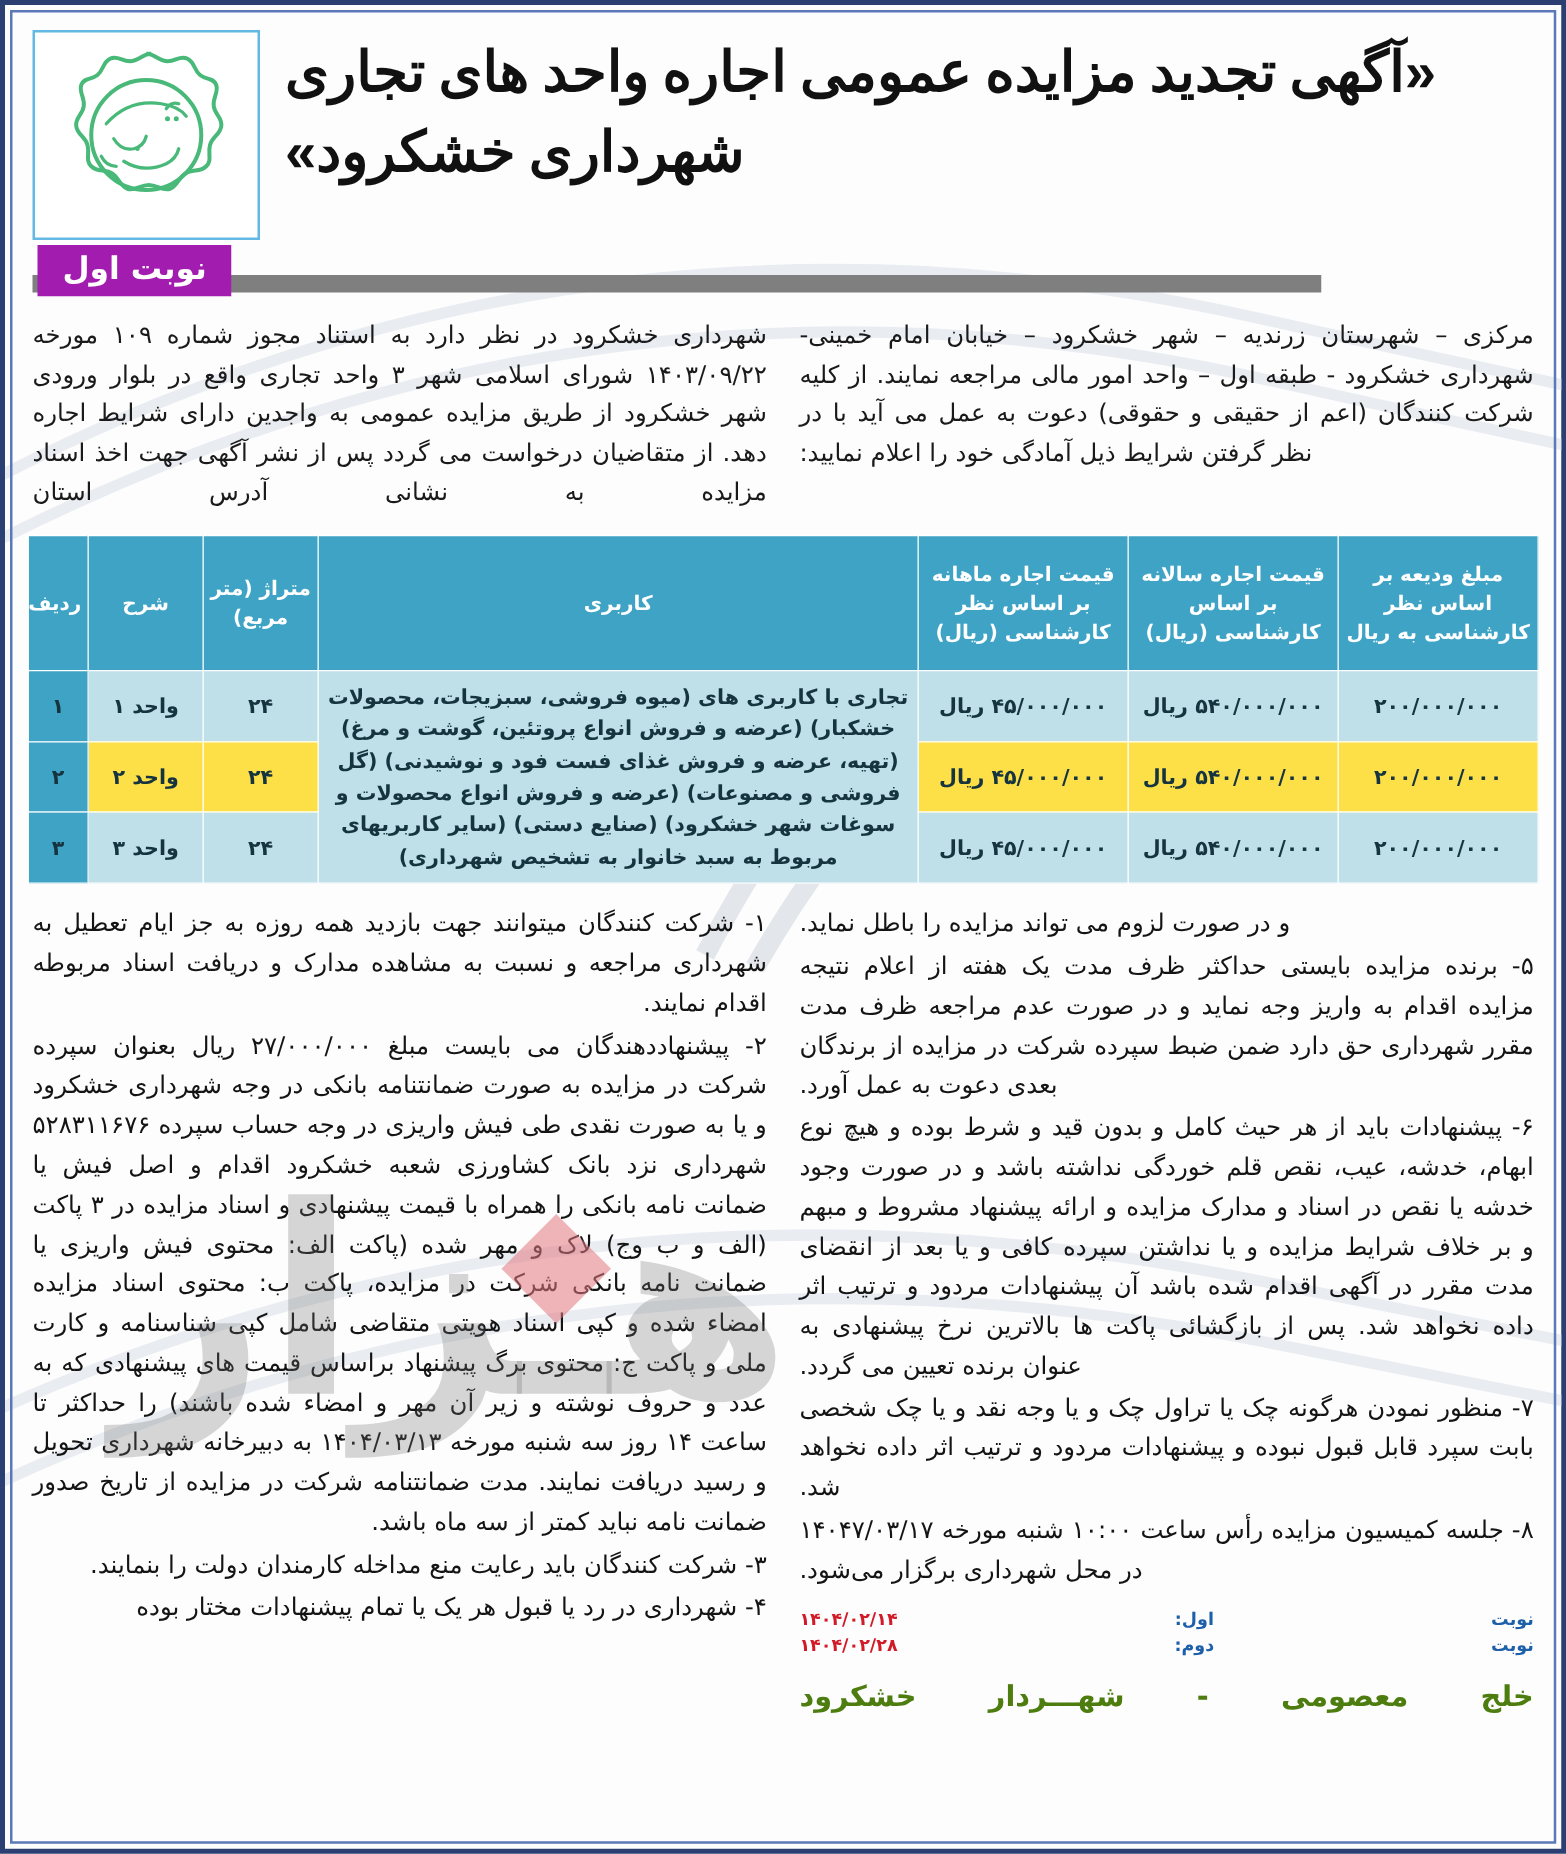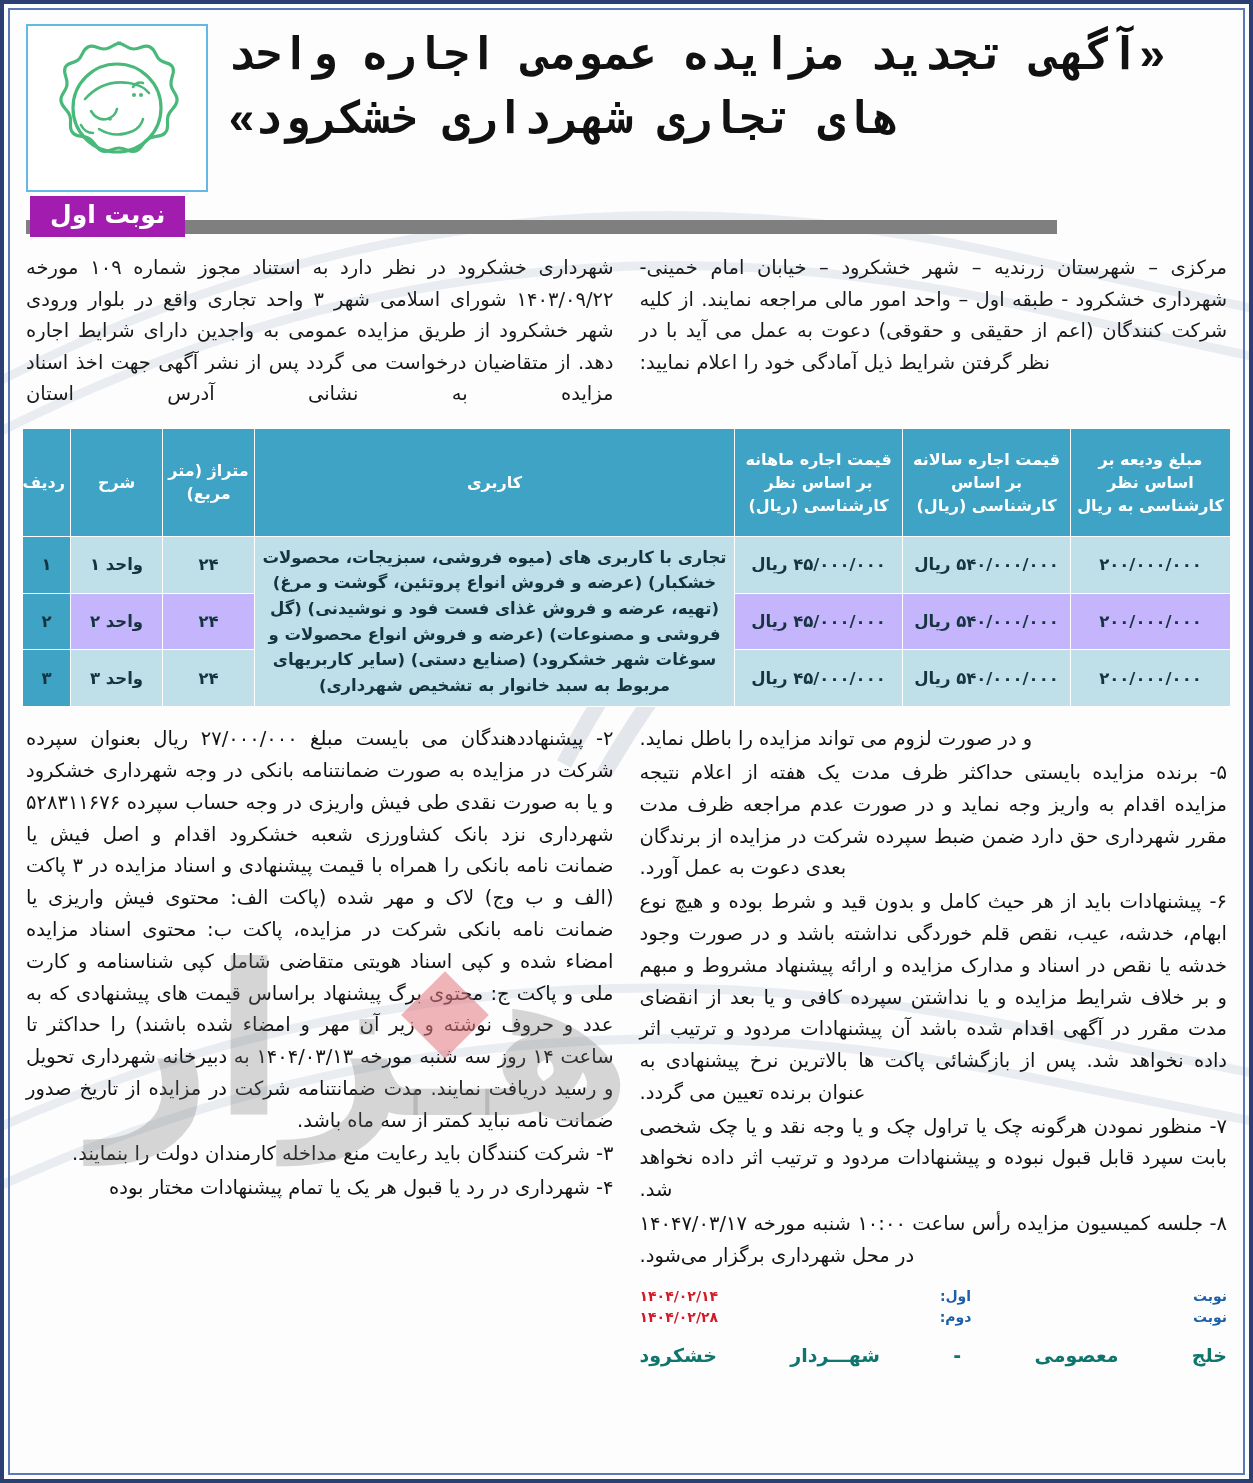--- a/index.html
+++ b/index.html
@@ -62,21 +62,21 @@
     flex: 0 0 auto;
     margin-top: 4px;
   }
   .title-wrap {
     flex: 1 1 auto;
     text-align: left;
     padding-left: 20px;
     padding-top: 6px;
   }
   .main-title {
-    font-family: Liberation Mono, monospace;
+    font-family: Liberation Sans, sans-serif;
     font-size: 45px;
     font-weight: bold;
     color: #111;
     line-height: 1.42;
     letter-spacing: -1px;
     text-align: left;
     direction: rtl;
     word-spacing: -2px;
   }
 
@@ -149,21 +149,21 @@
     border: 1px solid #ffffff;
     font-size: 16.5px;
     font-weight: bold;
     color: #16343f;
     text-align: center;
     vertical-align: middle;
     padding: 8px 6px;
     line-height: 1.55;
   }
   tr.r-odd td { background: #bfdfe9; }
-  tr.r-even td { background: #c4b5fd; }
+  tr.r-even td { background: #fde047; }
   td.idx { background: #3ea3c4 !important; color: #ffffff; font-size: 17px; width: 48px; }
   td.desc { width: 92px; }
   td.area { width: 92px; }
   td.usage { text-align: center; line-height: 1.62; font-size: 16px; }
   td.money { width: 168px; }
   td.money.wide { width: 196px; }
   th.col-idx { width: 48px; font-size: 13px; }
   th.col-desc { width: 92px; }
   th.col-area { width: 92px; }
   th.col-money { width: 168px; }
@@ -196,23 +196,23 @@
   .fd-line {
     font-size: 14px;
     font-weight: bold;
     color: #1d5fa8;
     line-height: 1.5;
   }
   .fd-line .fd-date { color: #d21b28; font-weight: bold; }
   .signature {
     margin-top: 12px;
     text-align: left;
-    font-size: 19px;
-    font-weight: bold;
-    color: #0f766e;
+    font-size: 23px;
+    font-weight: bold;
+    color: #4d7c0f;
     letter-spacing: 0px;
   }
 
   
   .watermark {
     position: absolute;
     left: 70px;
     top: 492px;
     font-size: 210px;
     font-weight: bold;
@@ -362,20 +362,21 @@
           <div class="fd-line">
             <span>نوبت دوم:</span>
             <span class="fd-date">۱۴۰۴/۰۲/۲۸</span>
           </div>
         </div>
 
         <div class="signature">خلج معصومی - شهـــردار خشکرود</div>
       </div>
 
       <div class="cond-col">
+        <p class="cond-item last-right">۱- شرکت کنندگان میتوانند جهت بازدید همه روزه به جز ایام تعطیل به شهرداری مراجعه و نسبت به مشاهده مدارک و دریافت اسناد مربوطه اقدام نمایند.</p>
         <p class="cond-item last-right">۲- پیشنهاددهندگان می بایست مبلغ ۲۷/۰۰۰/۰۰۰ ریال بعنوان سپرده شرکت در مزایده به صورت ضمانتنامه بانکی در وجه شهرداری خشکرود و یا به صورت نقدی طی فیش واریزی در وجه حساب سپرده ۵۲۸۳۱۱۶۷۶ شهرداری نزد بانک کشاورزی شعبه خشکرود اقدام و اصل فیش یا ضمانت نامه بانکی را همراه با قیمت پیشنهادی و اسناد مزایده در ۳ پاکت (الف و ب وج) لاک و مهر شده (پاکت الف: محتوی فیش واریزی یا ضمانت نامه بانکی شرکت در مزایده، پاکت ب: محتوی اسناد مزایده امضاء شده و کپی اسناد هویتی متقاضی شامل کپی شناسنامه و کارت ملی و پاکت ج: محتوی برگ پیشنهاد براساس قیمت های پیشنهادی که به عدد و حروف نوشته و زیر آن مهر و امضاء شده باشند) را حداکثر تا ساعت ۱۴ روز سه شنبه مورخه ۱۴۰۴/۰۳/۱۳ به دبیرخانه شهرداری تحویل و رسید دریافت نمایند. مدت ضمانتنامه شرکت در مزایده از تاریخ صدور ضمانت نامه نباید کمتر از سه ماه باشد.</p>
         <p class="cond-item last-right">۳- شرکت کنندگان باید رعایت منع مداخله کارمندان دولت را بنمایند.</p>
         <p class="cond-item last-right">۴- شهرداری در رد یا قبول هر یک یا تمام پیشنهادات مختار بوده</p>
       </div>
 
     </div>
 
   </div>
 </div>
 

